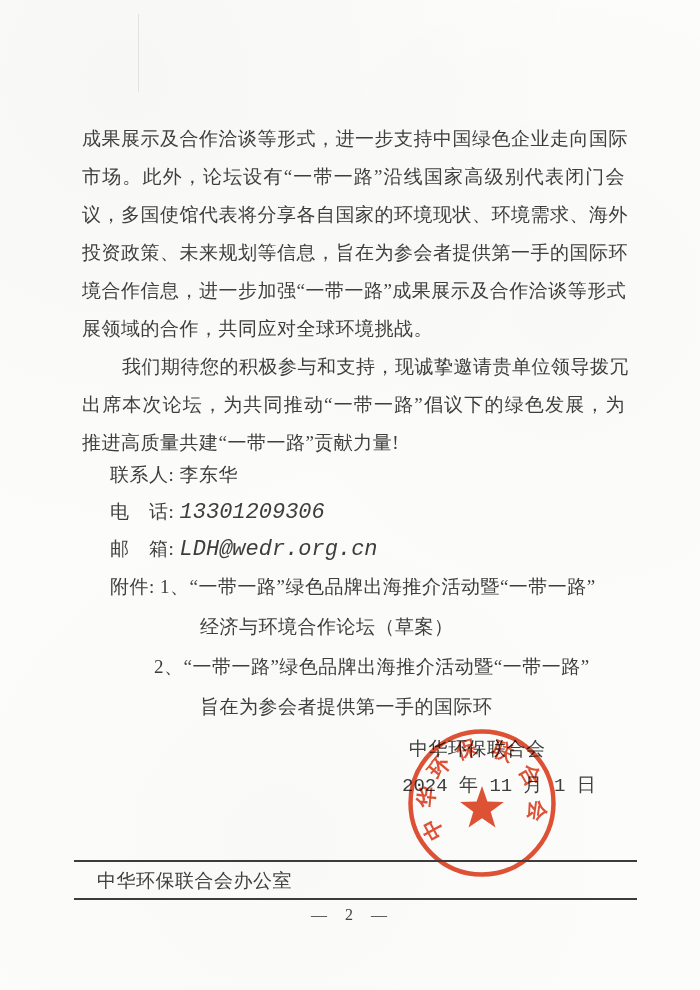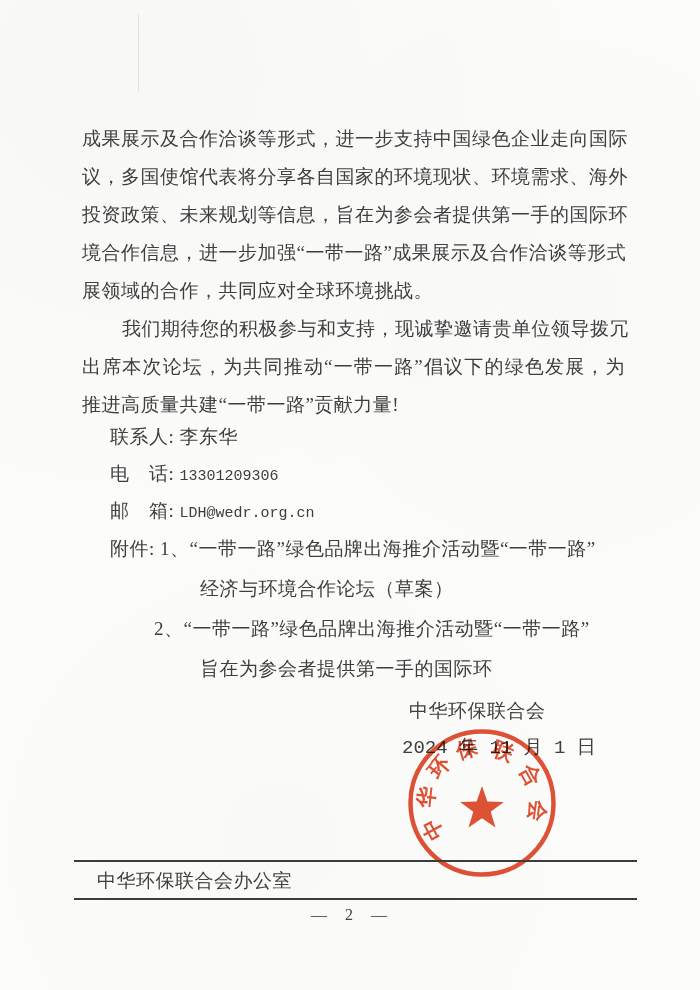--- a/index.html
+++ b/index.html
@@ -33,21 +33,21 @@
   }
   .para .line.j{ text-align-last:justify; }
   .para .line.ind{ padding-left:40px; }
   .closing{ height:40px;line-height:40px;padding-left:28px; }
   .contact{ margin-top:-6px; }
   .contact .crow{ height:37px;line-height:37px;padding-left:28px; }
   .mono{
     font-family:"Liberation Mono","DejaVu Sans Mono",monospace;
     letter-spacing:0;
   }
-  .contact .crow .mono{ font-size:15px; }
+  .contact .crow .mono{ font-size:22px;font-style:italic; }
   .attach .aline{ height:40px;line-height:40px;white-space:nowrap; }
   .attach .a1{ padding-left:28px; }
   .attach .a2{ padding-left:118px; }
   .attach .a3{ padding-left:72px; }
   .attach .a4{ padding-left:118px; }
   .sig{ margin-top:4px; }
   .sig .srow{ height:36px;line-height:36px; }
   .sig .org{ padding-left:327px; letter-spacing:.5px; }
   .sig .date{ padding-left:320px; }
   .sig .date .mono{ font-size:19px; }
@@ -81,20 +81,21 @@
 <body>
 
 <div class="page">
 
   <div class="scan-line"></div>
 
   <div class="content">
 
     <div class="para">
       <div class="line j">成果展示及合作洽谈等形式，进一步支持中国绿色企业走向国际</div>
+      <div class="line j">市场。此外，论坛设有“一带一路”沿线国家高级别代表闭门会</div>
       <div class="line j">议，多国使馆代表将分享各自国家的环境现状、环境需求、海外</div>
       <div class="line j">投资政策、未来规划等信息，旨在为参会者提供第一手的国际环</div>
       <div class="line j">境合作信息，进一步加强“一带一路”成果展示及合作洽谈等形式</div>
       <div class="line">展领域的合作，共同应对全球环境挑战。</div>
     </div>
 
     <div class="para">
       <div class="line j ind">我们期待您的积极参与和支持，现诚挚邀请贵单位领导拨冗</div>
       <div class="line j">出席本次论坛，为共同推动“一带一路”倡议下的绿色发展，为</div>
       <div class="line">推进高质量共建“一带一路”贡献力量!</div>

